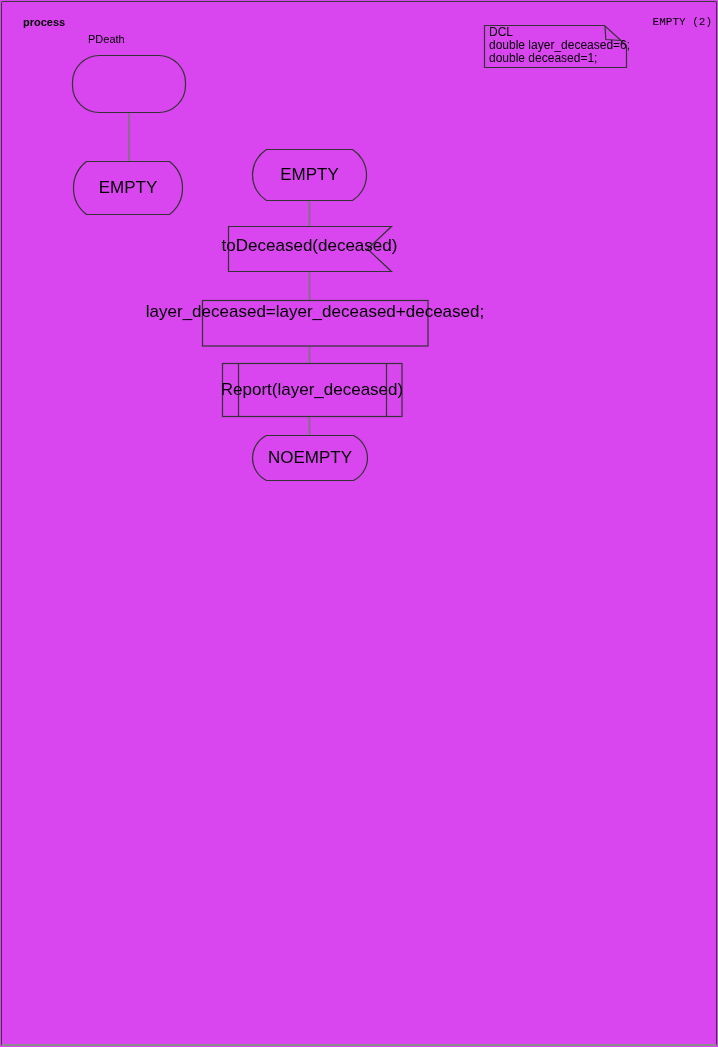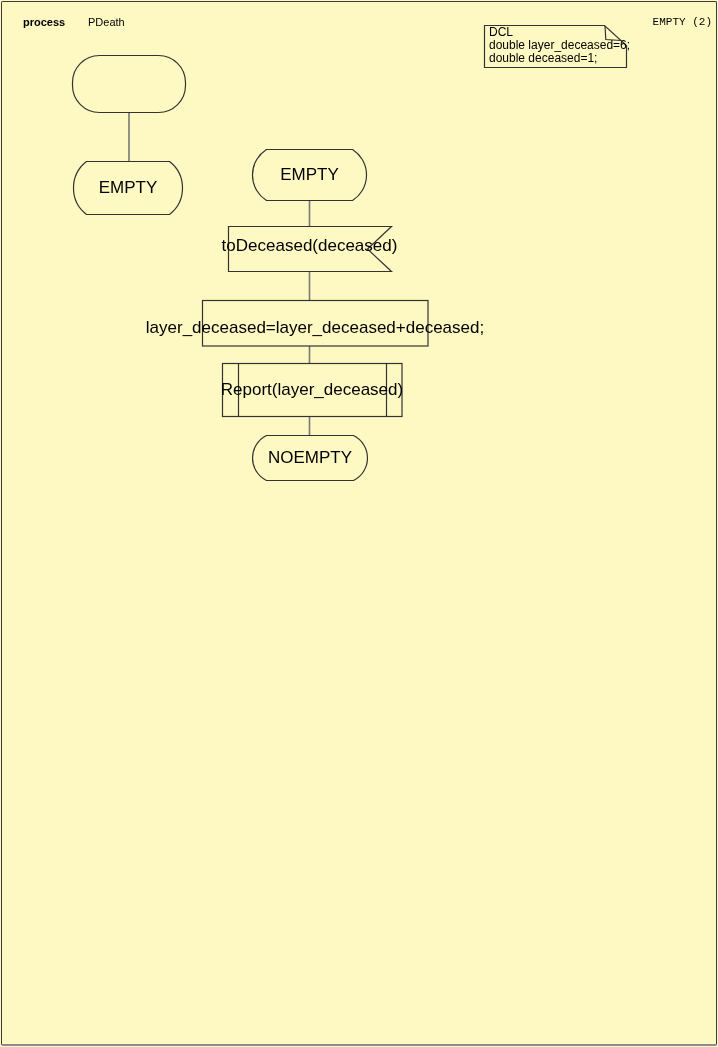--- a/index.html
+++ b/index.html
@@ -5,21 +5,21 @@
   html, body {
     margin: 0;
     padding: 0;
     background: #ffffff;
     font-family: "Liberation Sans", sans-serif;
   }
   .page {
     position: relative;
     width: 718px;
     height: 1047px;
-    background: #fef9c3;
+    background: #d946ef;
     overflow: hidden;
   }
   .frame {
     position: absolute;
     left: 1px; top: 1px; right: 1px; bottom: 1px;
     border: 1px solid #3a3a3a;
     border-bottom: 2px solid #8c8c8c;
     border-radius: 2px;
     pointer-events: none;
   }
@@ -31,21 +31,21 @@
   }
   .hdr {
     position: absolute;
     top: 16px;
     font-size: 11px;
     line-height: 13px;
     color: #000;
     white-space: nowrap;
   }
   .hdr.kw { left: 23px; font-weight: bold; }
-  .hdr.nm { left: 88px; }
+  .hdr.nm { left: 88px; margin-top: 17px; }
   .hdr.pg { right: 6px; text-align: right; font-family: Liberation Mono, monospace; }
   .lbl {
     position: absolute;
     display: flex;
     align-items: center;
     justify-content: center;
     font-size: 17px;
     color: #000;
     white-space: nowrap;
     pointer-events: none;
@@ -109,21 +109,21 @@
       </g>
     </g>
   </svg>
 
   <div class="lbl" style="left:73px; top:161px; width:110px; height:54px;">EMPTY</div>
 
   <div class="lbl" style="left:252px; top:149px; width:115px; height:52px;">EMPTY</div>
 
   <div class="lbl" style="left:228px; top:226px; width:163px; height:40px;">toDeceased(deceased)</div>
 
-  <div class="lbl" style="left:202px; top:305px; width:226px; height:46px;">layer_deceased=layer_deceased+deceased;</div>
+  <div class="lbl" style="left:202px; top:289px; width:226px; height:46px;">layer_deceased=layer_deceased+deceased;</div>
 
   <div class="lbl" style="left:222px; top:363px; width:180px; height:54px;">Report(layer_deceased)</div>
 
   <div class="lbl" style="left:252px; top:435px; width:116px; height:46px;">NOEMPTY</div>
 
   <div class="note-text">
     <div>DCL</div>
     <div>double layer_deceased=6;</div>
     <div>double deceased=1;</div>
   </div>

